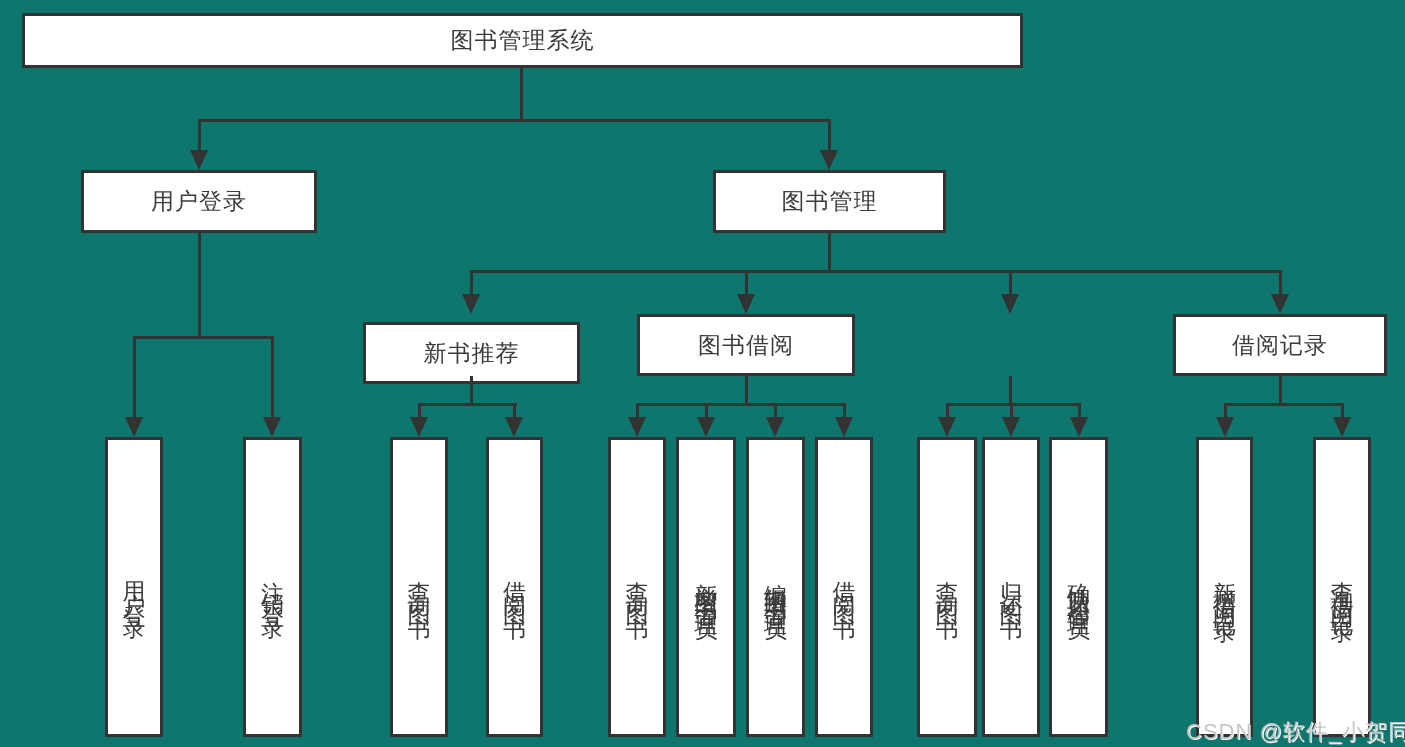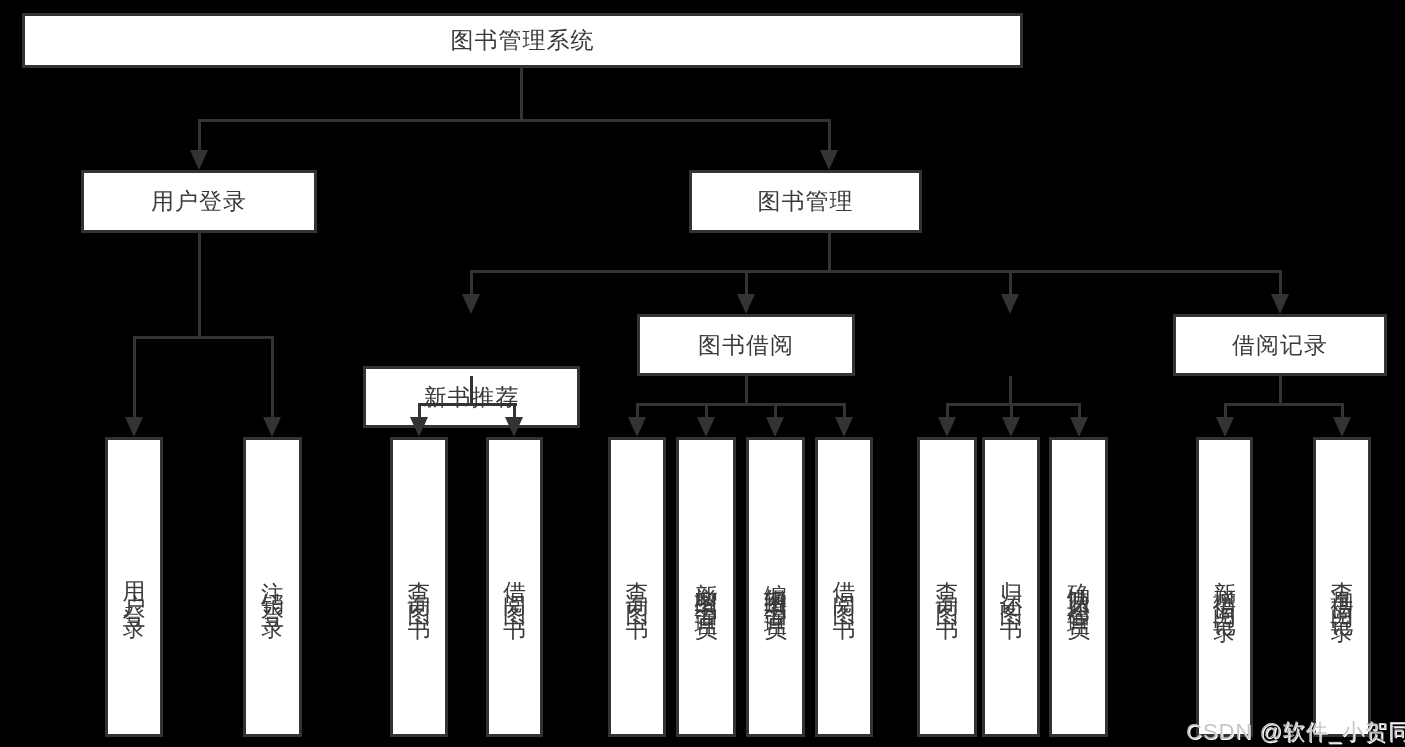--- a/index.html
+++ b/index.html
@@ -4,21 +4,21 @@
 <style>
   * { margin:0; padding:0; box-sizing:border-box; }
   html,body { background:#ffffff; }
   body {
     font-family:"Liberation Sans","DejaVu Sans",sans-serif;
     color:#3b3b3b;
   }
   #stage {
     position:relative;
     width:1405px; height:747px;
-    background:#000000;
+    background:#0f766e;
     overflow:hidden;
   }
   .box {
     position:absolute;
     border:3px solid #333333;
     background:#ffffff;
     display:flex; align-items:center; justify-content:center;
     font-size:23px;
     color:#3b3b3b;
     letter-spacing:1px;
@@ -64,25 +64,25 @@
 <div id="stage">
 
   <div class="box" style="left:22px; top:13px; width:1001px; height:55px;">
     <span>图书管理系统</span>
   </div>
 
   <div class="box" style="left:81px; top:170px; width:236px; height:63px;">
     <span>用户登录</span>
   </div>
 
-  <div class="box" style="left:689px; top:170px; width:233px; height:63px;align-items:center;">
+  <div class="box" style="left:713px; top:170px; width:233px; height:63px;align-items:center;">
     <span>图书管理</span>
   </div>
 
-  <div class="box" style="left:363px; top:322px; width:217px; height:62px;margin-top:44px;">
+  <div class="box" style="left:363px; top:322px; width:217px; height:62px;">
     <span>新书推荐</span>
   </div>
 
   <div class="box" style="left:637px; top:314px; width:218px; height:62px;">
     <span>图书借阅</span>
   </div>
 
 
   <div class="box" style="left:1173px; top:314px; width:214px; height:62px;">
     <span>借阅记录</span>

